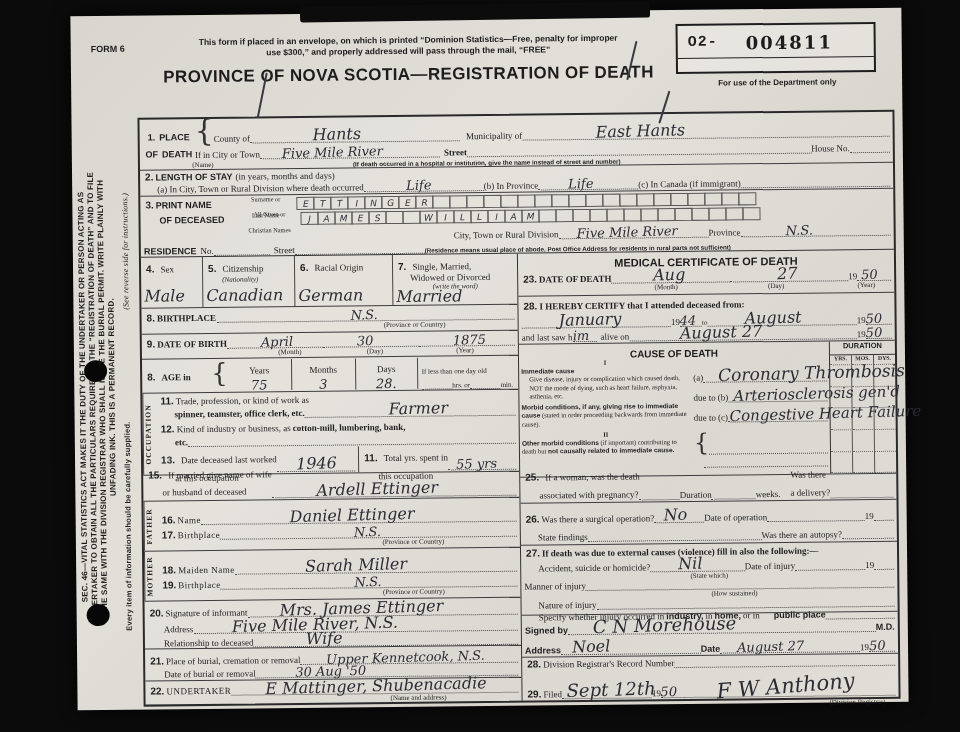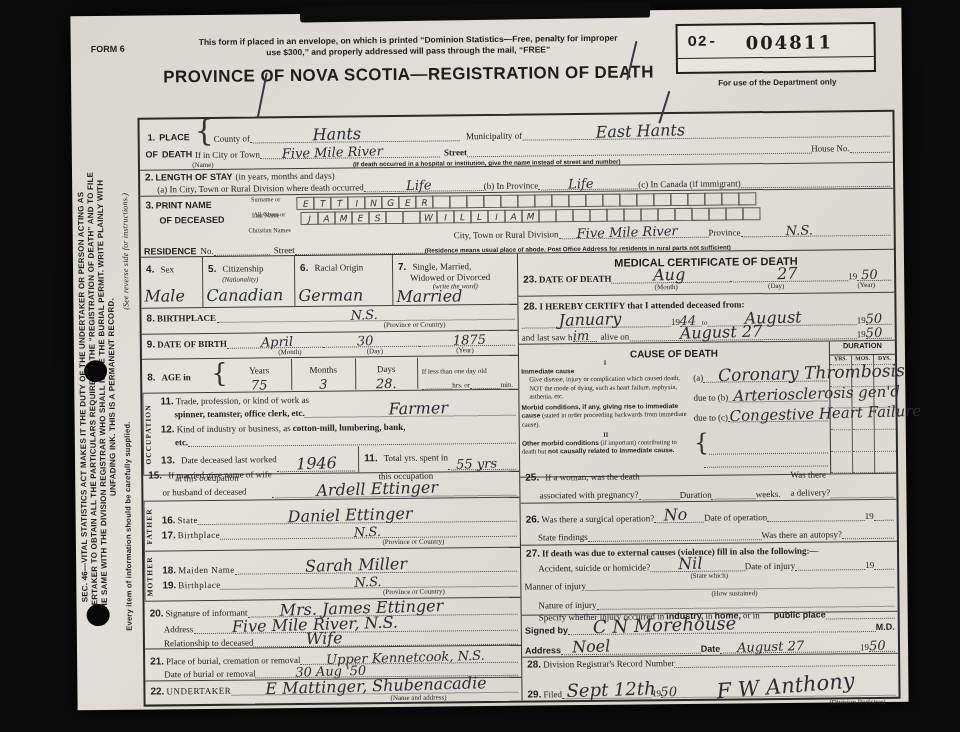--- a/index.html
+++ b/index.html
@@ -424,21 +424,21 @@
             <span class="dots">
                 <i class="hw hw-lg" style="left:18%">Ardell  Ettinger</i>
               </span>
           </div>
 
           <div class="group" style="height:50px">
             <div class="vlabel">FATHER</div>
             <div style="flex:1;display:flex;flex-direction:column">
               <div class="pad row" style="height:26px">
                 <span class="num sans">16.</span>
-                <span class="lbl" style="letter-spacing:.5px">State</span>
+                <span class="lbl" style="letter-spacing:.5px">Name</span>
                 <span class="dots">
                     <i class="hw hw-lg" style="left:28%">Daniel  Ettinger</i>
                   </span>
               </div>
               <div class="pad" style="height:24px">
                 <div class="row" style="height:13px">
                   <span class="num sans">17.</span>
                   <span class="lbl" style="letter-spacing:.5px">Birthplace</span>
                   <span class="dots">
                       <i class="hw hw-md" style="left:45%">N.S.</i>

